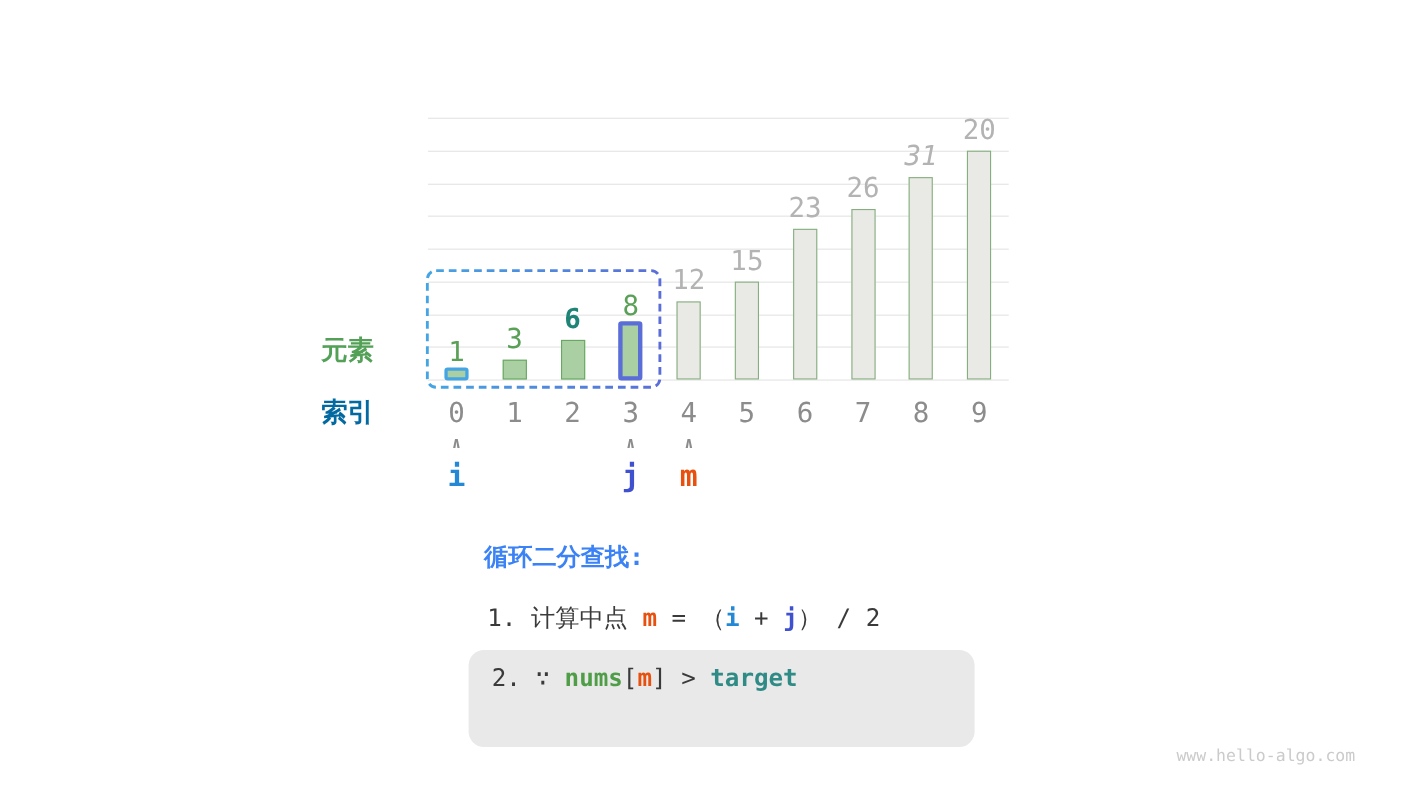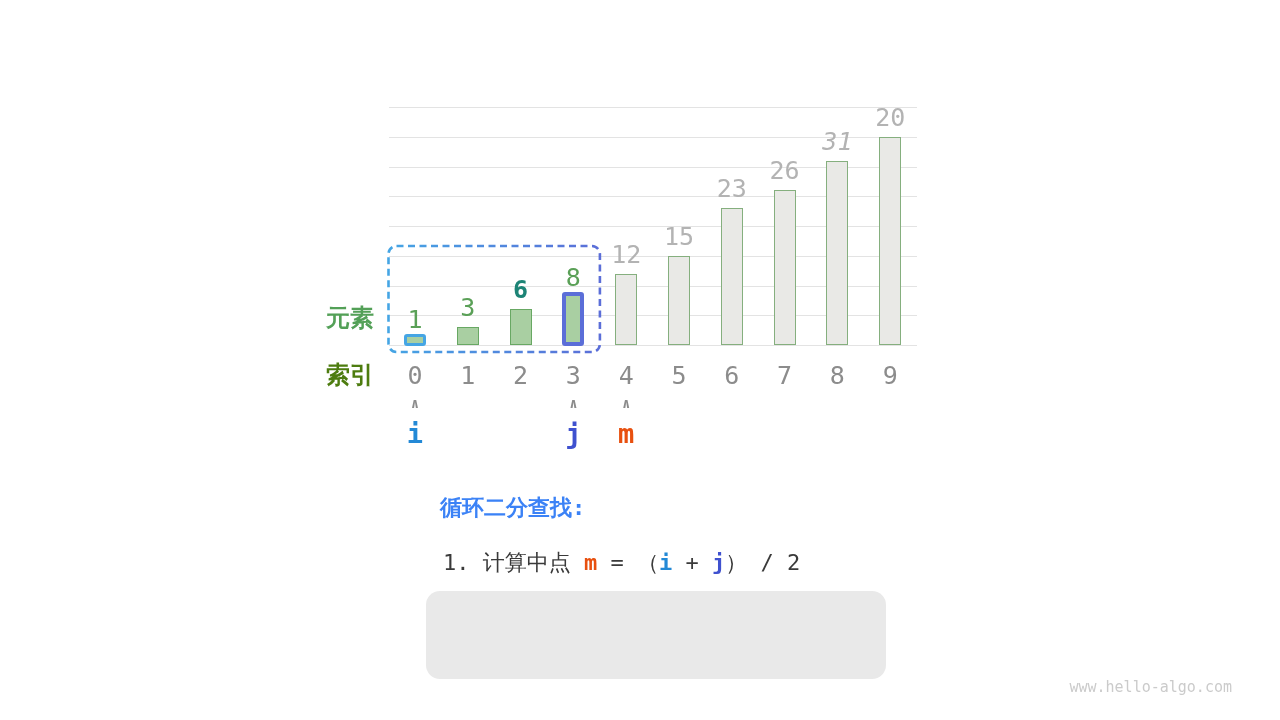--- a/index.html
+++ b/index.html
@@ -5,21 +5,21 @@
   html,body{margin:0;padding:0;background:#fff;}
   .canvas{position:relative;width:1280px;height:720px;background:#ffffff;overflow:hidden;
           font-family:"DejaVu Sans Mono","DejaVu Sans","Liberation Sans",sans-serif;}
   #chart{position:absolute;left:0;top:0;width:1280px;height:470px;}
   .gridline{position:absolute;height:1px;background:#e3e3e3;}
   .bar{position:absolute;box-sizing:border-box;}
   .vlabel{position:absolute;width:80px;text-align:center;font-size:25px;line-height:27px;}
   .idx{position:absolute;width:60px;text-align:center;font-size:25px;line-height:30px;}
   .caret{position:absolute;width:40px;text-align:center;font-size:14px;font-weight:bold;line-height:16px;}
   .ptr{position:absolute;width:40px;text-align:center;font-size:27px;font-weight:bold;line-height:30px;}
-  .row-label{position:absolute;width:82px;text-align:right;font-size:24px;font-weight:bold;line-height:28px;}
+  .row-label{position:absolute;width:82px;font-size:24px;font-weight:bold;line-height:28px;}
   .heading{position:absolute;left:440px;top:494px;font-size:22px;font-weight:bold;line-height:27px;}
   .txtline{font-size:22px;line-height:28px;white-space:pre;}
   .step1{position:absolute;left:443px;top:549px;}
   .graybox{position:absolute;left:426px;top:591px;width:460px;height:88px;border-radius:14px;
            box-sizing:border-box;padding:9px 0 0 21px;}
   .graybox .txtline{line-height:35px;}
   .indent{padding-left:37px;}
   .stepbox{position:absolute;left:35px;top:641px;width:147px;height:51px;border:2px solid;border-radius:9px;
            background:#fdfdfd;display:flex;align-items:center;justify-content:center;
            font-size:26px;font-weight:bold;box-shadow:2px 3px 5px rgba(0,0,0,0.07);box-sizing:border-box;}
@@ -82,25 +82,26 @@
       <div class="idx" style="left: 860.2px; top: 361px; color: rgb(140, 140, 140);">9</div>
       <div class="caret" style="left: 395px; top: 395px; color: rgb(140, 140, 140);">∧</div>
       <div class="ptr" style="left: 395px; top: 419px; color: rgb(35, 137, 214);">i</div>
       <div class="caret" style="left: 553.4px; top: 395px; color: rgb(140, 140, 140);">∧</div>
       <div class="ptr" style="left: 553.4px; top: 419px; color: rgb(63, 81, 207);">j</div>
       <div class="caret" style="left: 606.2px; top: 395px; color: rgb(140, 140, 140);">∧</div>
       <div class="ptr" style="left: 606.2px; top: 419px; color: rgb(232, 80, 15);">m</div>
     </div>
 
   <div class="row-label" id="lbl-element" style="left: 292px; top: 304px; color: rgb(83, 160, 87);">元素</div>
-  <div class="row-label" id="lbl-index" style="left: 292px; top: 361px; color: #4d7c0f;">索引</div>
+  <div class="row-label" id="lbl-index" style="left: 292px; top: 361px; color: #0369a1;">索引</div>
 
   <div class="heading" id="heading" style="color: #3b82f6;">循环二分查找:</div>
 
   <div class="txtline step1"><span style="color: rgb(58, 58, 58);">1. 计算中点 </span><span class="rt-b" style="color: rgb(232, 80, 15);">m</span><span style="color: rgb(58, 58, 58);"> = （</span><span class="rt-b" style="color: rgb(35, 137, 214);">i</span><span style="color: rgb(58, 58, 58);"> + </span><span class="rt-b" style="color: rgb(63, 81, 207);">j</span><span style="color: rgb(58, 58, 58);">） / 2</span></div>
 
   <div class="graybox" id="graybox" style="background: rgb(233, 233, 233);">
+    <div class="txtline"><span style="color: rgb(58, 58, 58);">2. ∵ </span><span class="rt-b" style="color: rgb(79, 158, 71);">nums</span><span style="color: rgb(58, 58, 58);">[</span><span class="rt-b" style="color: rgb(232, 80, 15);">m</span><span style="color: rgb(58, 58, 58);">] &gt; </span><span class="rt-b" style="color: rgb(46, 139, 133);">target</span></div>
   </div>
 
 
   <div class="watermark" id="watermark" style="color: rgb(203, 203, 203);">www.hello-algo.com</div>
 
 </div>
 
 </body></html>

